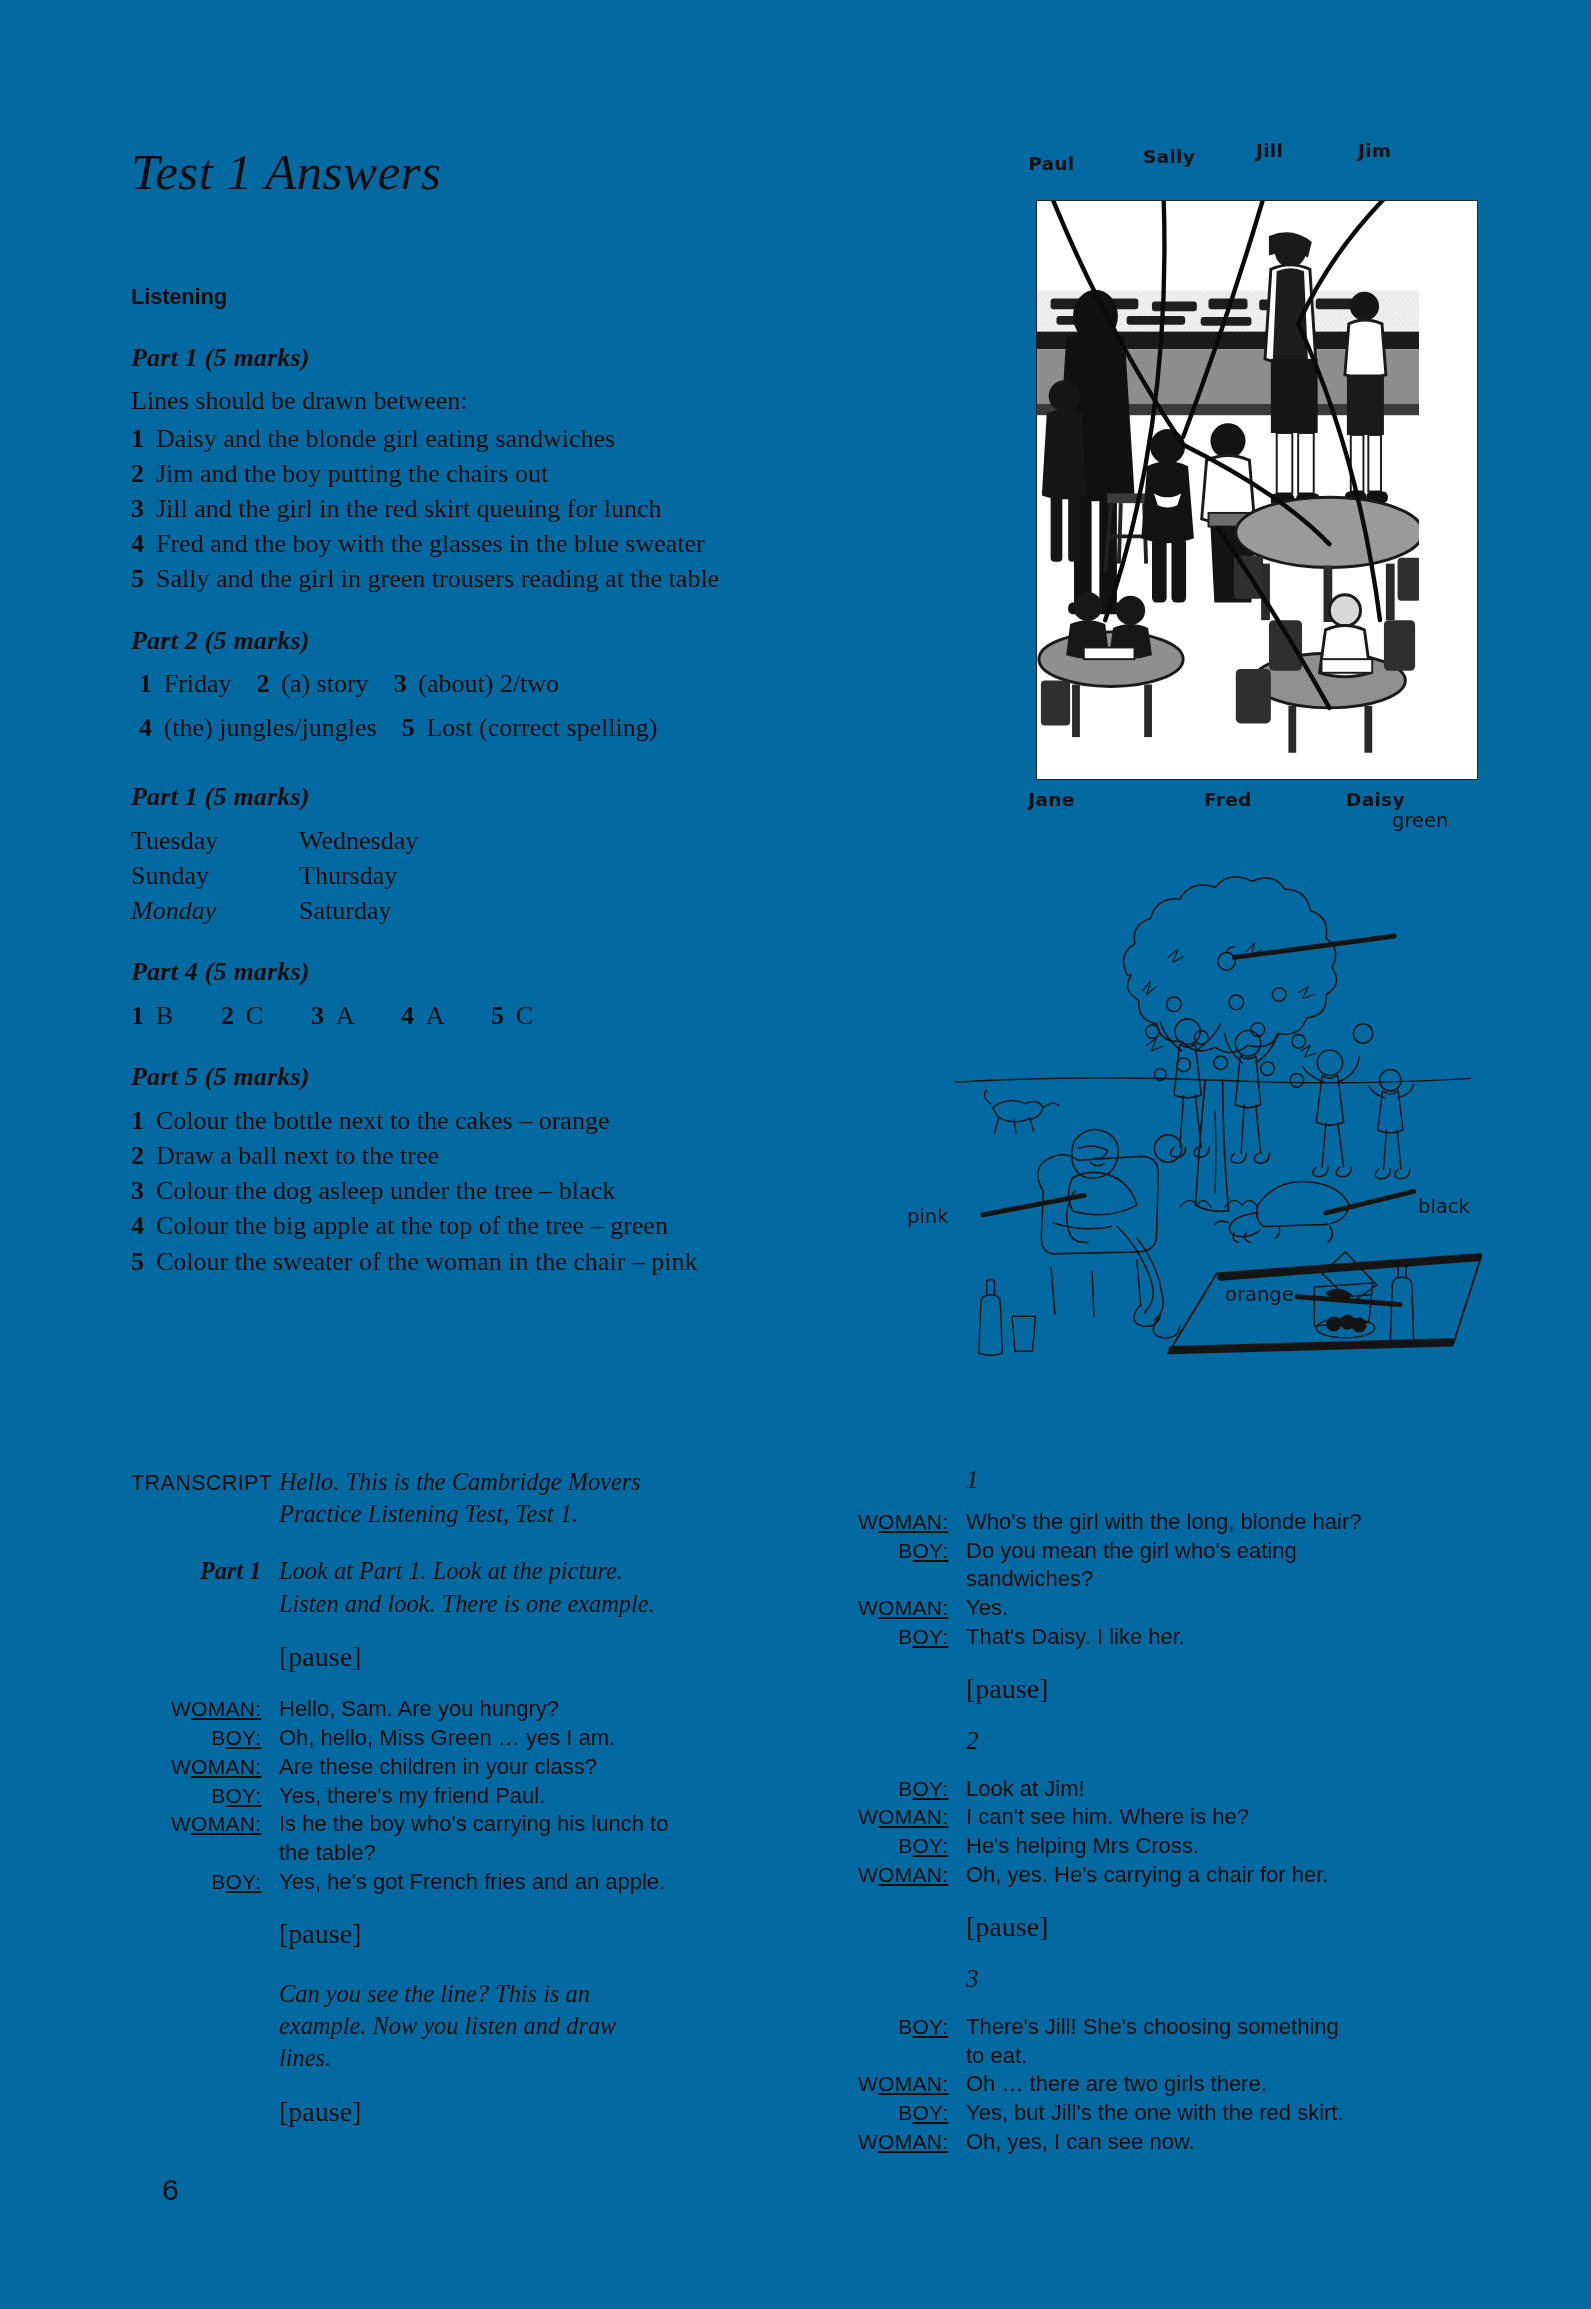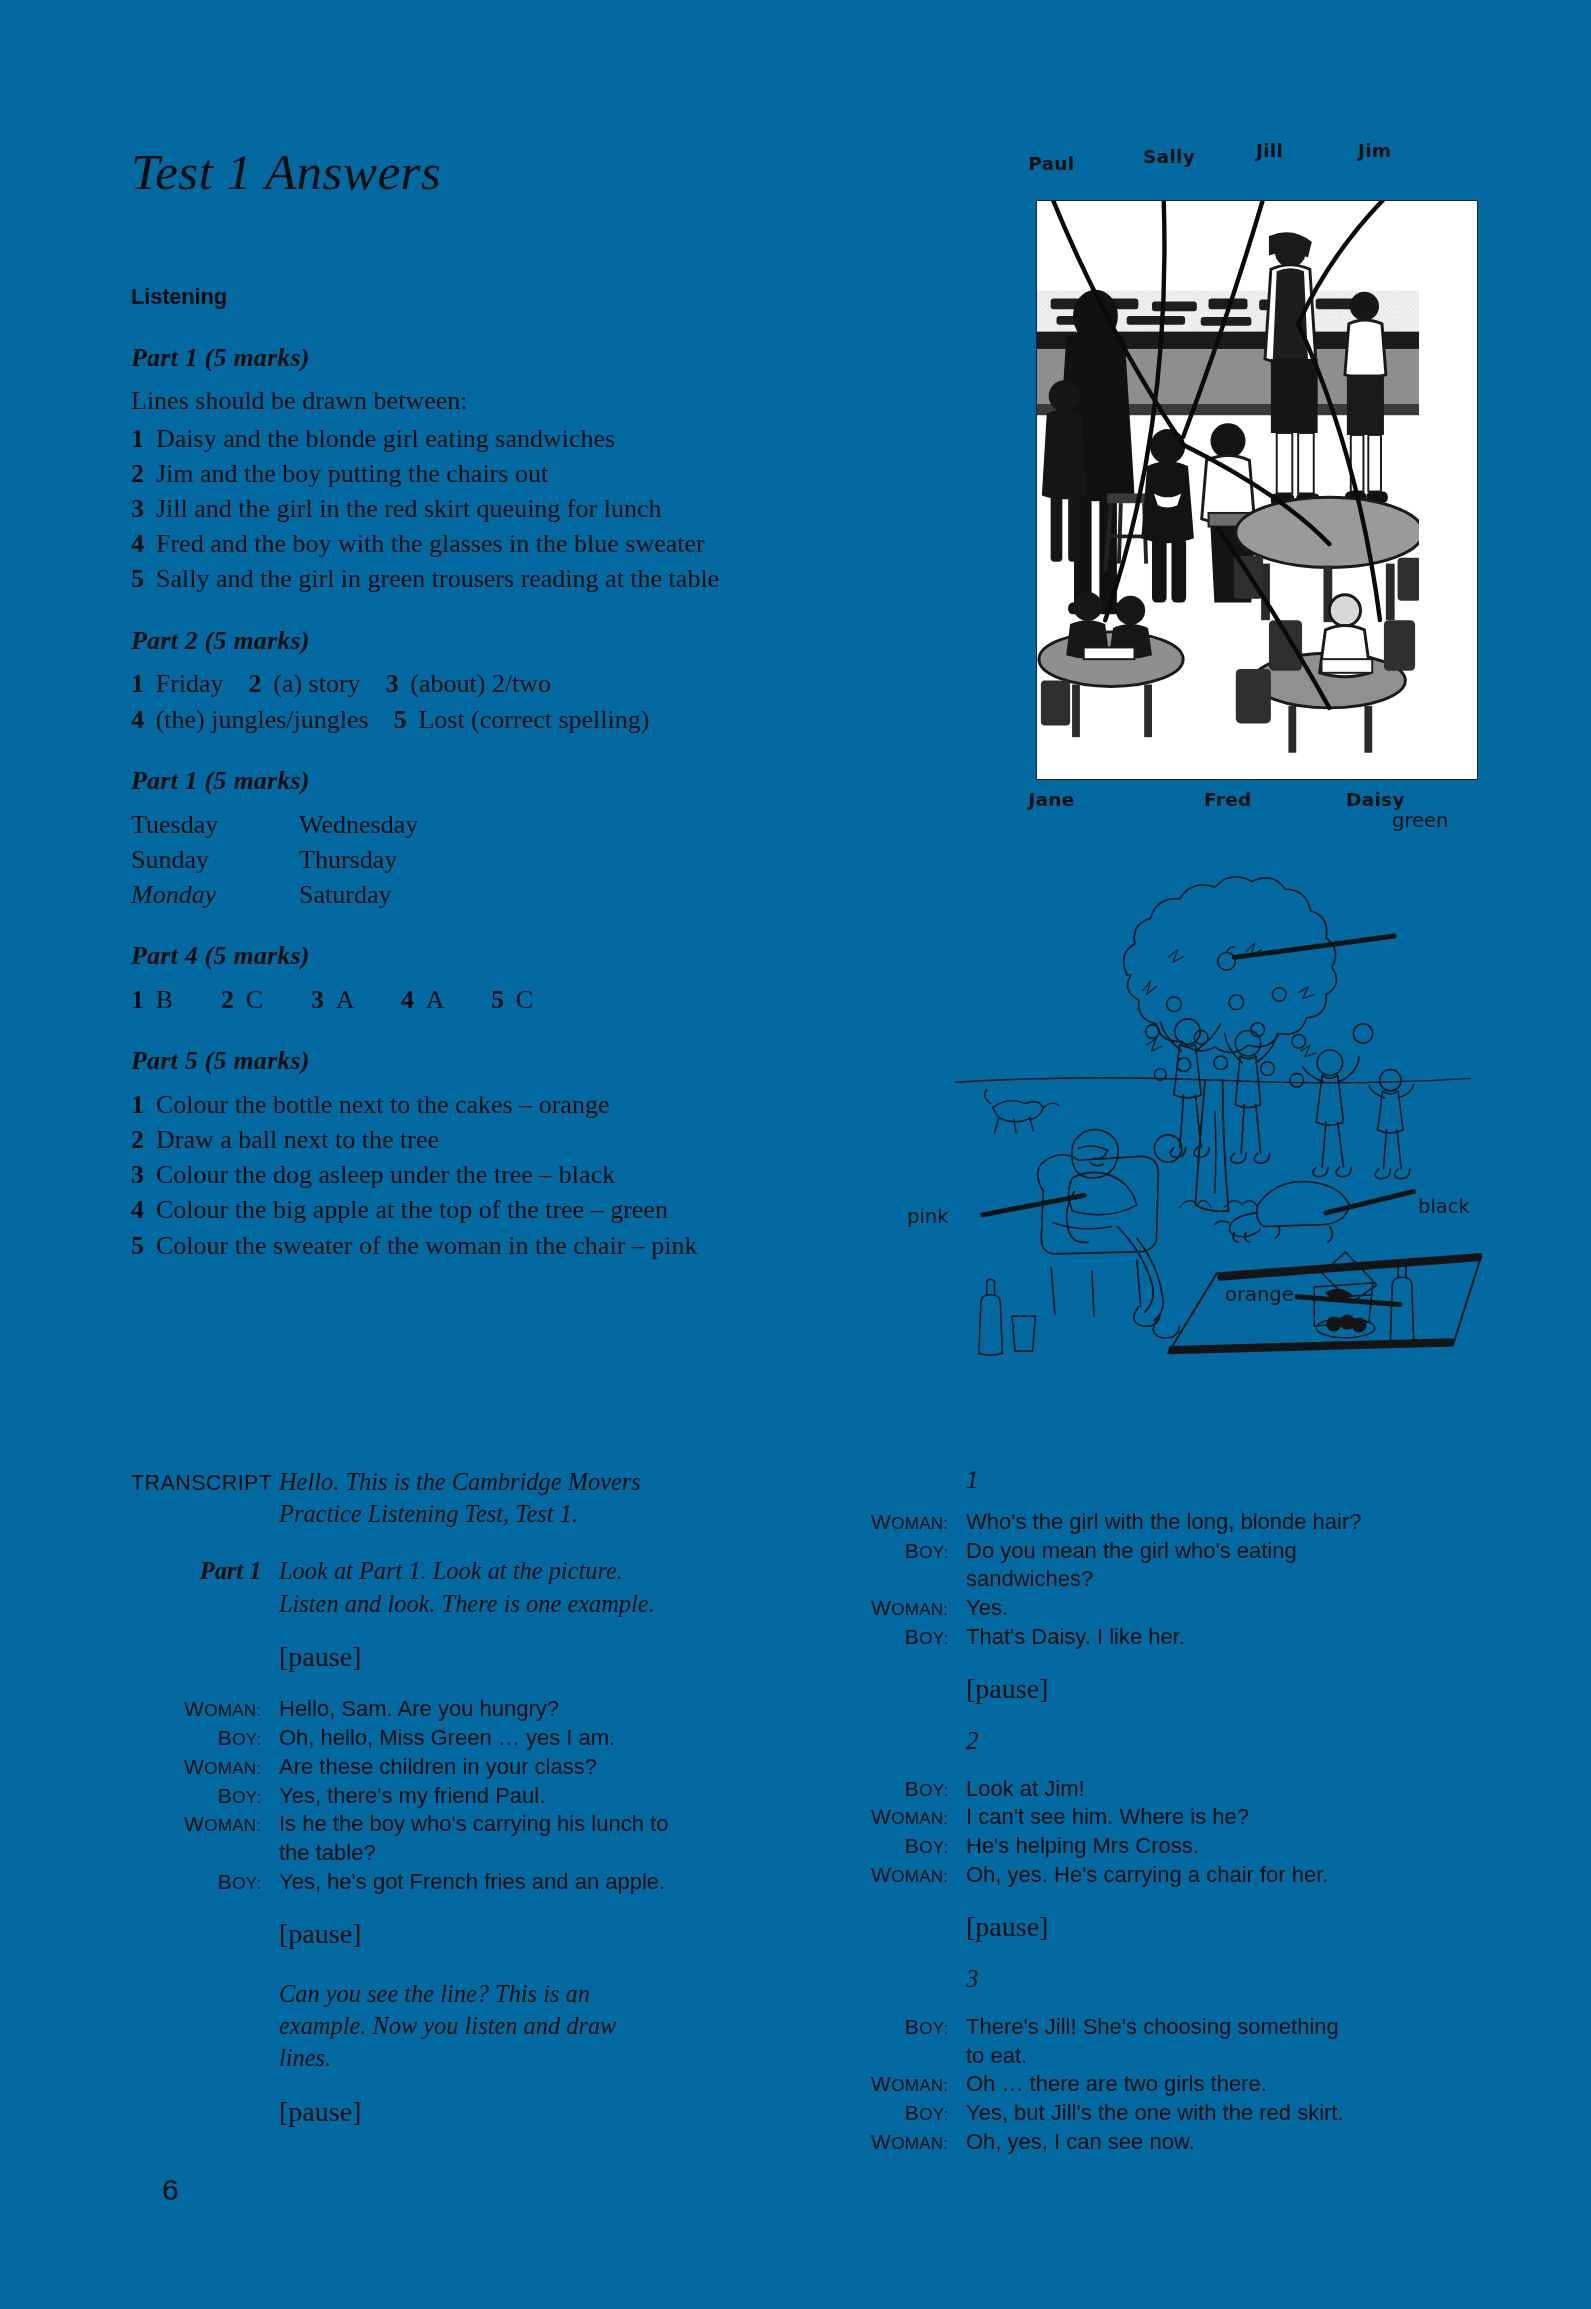--- a/index.html
+++ b/index.html
@@ -79,21 +79,21 @@
   ol.answer-list li .num {
     font-weight: bold;
     width: 25px;
     flex: 0 0 25px;
   }
   ol.answer-list li .txt { flex: 1 1 auto; }
 
   .inline-answers {
     font-size: 26px;
     line-height: 1.355;
-    margin: 0;
+    margin: 8px;
   }
   .inline-answers .num { font-weight: bold; }
   .inline-answers .gap { display: inline-block; width: 25px; }
   .inline-answers .gap-sm { display: inline-block; width: 11.7px; }
 
   .days-grid {
     font-size: 26px;
     line-height: 1.355;
   }
   .days-grid .row { display: flex; }
@@ -145,21 +145,21 @@
     font-style: italic;
     font-weight: bold;
     font-size: 24.4px;
   }
   .lbl-speaker {
     font-family: "Liberation Sans", sans-serif;
     font-size: 21px;
     letter-spacing: 0.3px;
     text-transform: uppercase;
   }
-  .lbl-speaker .sc { font-size: 17px; }
+  .lbl-speaker .sc { font-size: 21px; text-decoration: underline; }
 
   .italic-script {
     font-family: "Liberation Serif", serif;
     font-style: italic;
     font-size: 24.4px;
     line-height: 1.32;
   }
   .dialogue {
     font-family: "Liberation Sans", sans-serif;
     font-size: 22px;

